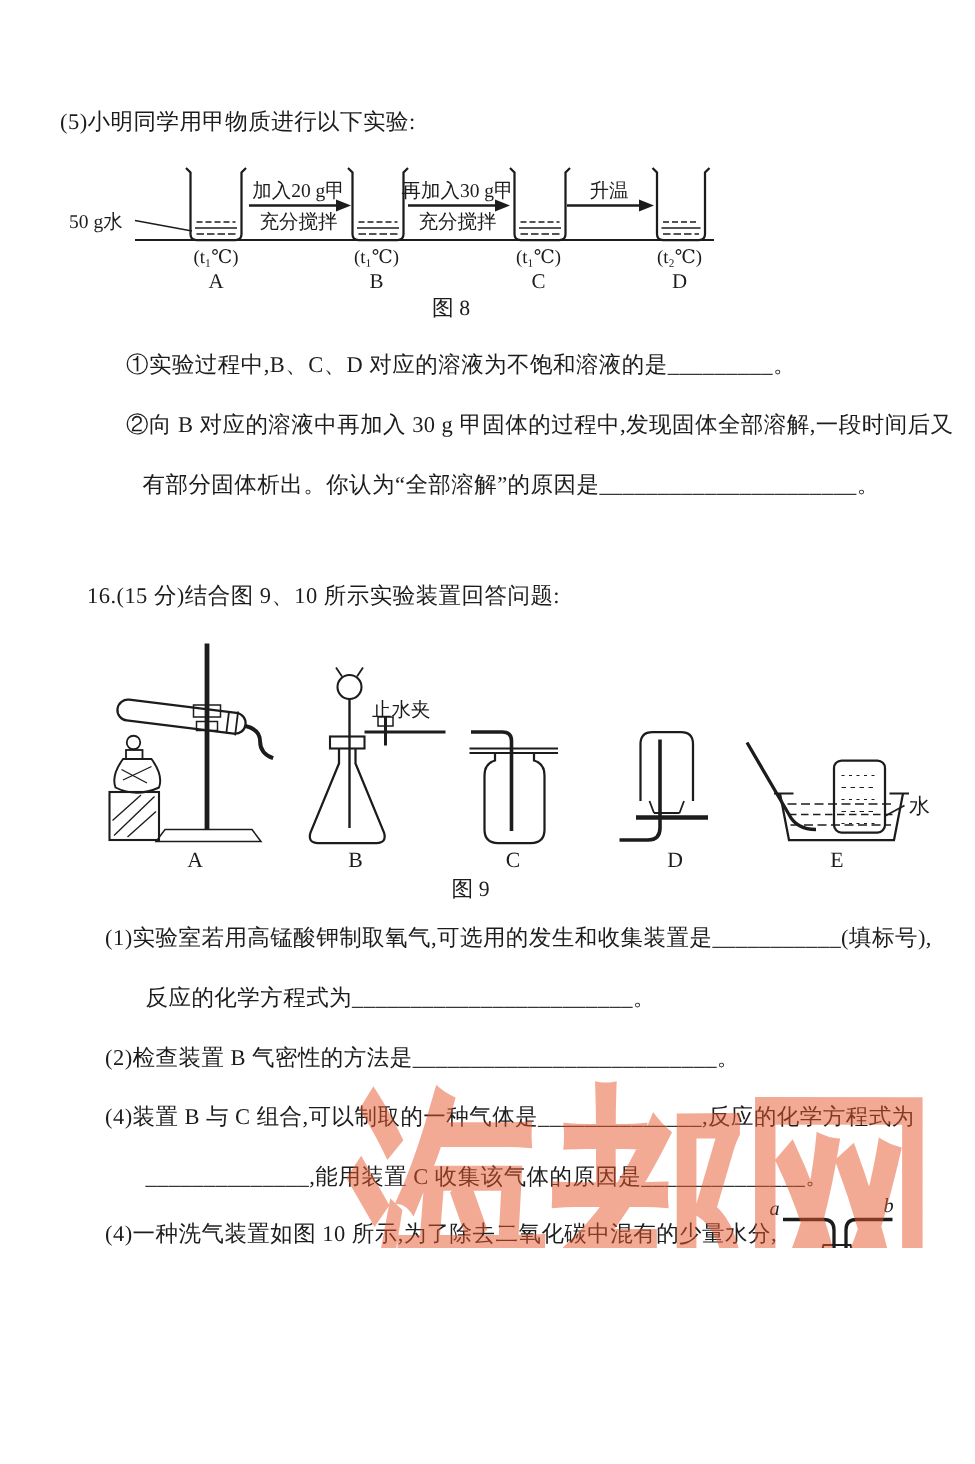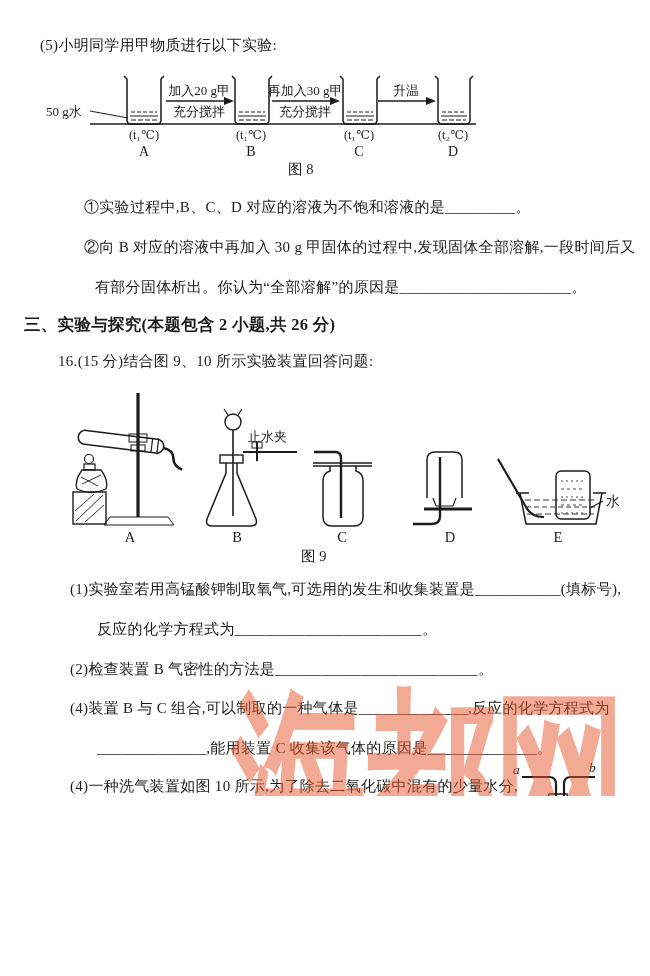--- a/index.html
+++ b/index.html
@@ -1,18 +1,18 @@
 <!DOCTYPE html>
 <html><head>
 <meta charset="utf-8">
 <style>
   html,body{margin:0;padding:0;}
   body{width:650px;height:976px;overflow:hidden;background:#ffffff;
        font-family:"Liberation Serif","DejaVu Serif",serif;color:#1c1c1c;}
-  .page{position:relative;width:650px;height:796px;background:#fff;overflow:hidden;}
+  .page{position:relative;width:650px;height:796px;background:#fff;overflow:hidden;margin-top:36px;}
   .line{position:absolute;font-size:15px;white-space:nowrap;z-index:2;letter-spacing:.3px;}
   .bold{font-weight:bold;}
   .fig{position:absolute;z-index:2;}
   svg text{fill:#1c1c1c;font-family:"Liberation Serif","DejaVu Serif",serif;}
   svg line,svg path,svg polyline,svg rect,svg circle{stroke:#1c1c1c;fill:none;}
   .stamp{position:absolute;left:232px;top:686px;z-index:3;font-size:210px;line-height:1;
          font-weight:bold;white-space:nowrap;color:rgba(231,86,43,0.5);
          transform:scaleX(0.64);transform-origin:left top;letter-spacing:-6px;
          pointer-events:none;font-family:"Liberation Serif","DejaVu Serif",serif;}
   .sitewm{position:absolute;left:226px;top:882px;z-index:0;font-size:86px;line-height:1;
@@ -93,21 +93,20 @@
     <text x="251" y="90" text-anchor="middle" font-size="14">B</text>
     <text x="359" y="90" text-anchor="middle" font-size="14">C</text>
     <text x="453" y="90" text-anchor="middle" font-size="14">D</text>
     <text x="288" y="108" font-size="14.5">图 8</text>
   </svg>
 
   <div class="line" style="left:84px;top:198px;">①实验过程中,B、C、D 对应的溶液为不饱和溶液的是_________。</div>
   <div class="line" style="left:84px;top:238px;">②向 B 对应的溶液中再加入 30 g 甲固体的过程中,发现固体全部溶解,一段时间后又</div>
   <div class="line" style="left:95px;top:278px;">有部分固体析出。你认为“全部溶解”的原因是______________________。</div>
 
-  <div class="line bold" style="left:24px;top:314px;font-size:16.5px;">三、实验与探究(本题包含 2 小题,共 26 分)</div>
 
   <div class="line" style="left:58px;top:352px;text-align:right;">16.(15 分)结合图 9、10 所示实验装置回答问题:</div>
 
   <svg class="fig" style="left:0;top:385px;" width="650" height="182" viewBox="0 0 650 182">
 
     <g>
       <line x1="138" y1="8" x2="138" y2="132" stroke-width="3.2"></line>
       <path d="M110,132 H168 L174,140 H104 Z" fill="#141414" stroke="none"></path>
       <rect x="129" y="49" width="18" height="8" fill="#141414" stroke="none"></rect>
       <rect x="131" y="60" width="14" height="6" fill="#141414" stroke="none"></rect>

